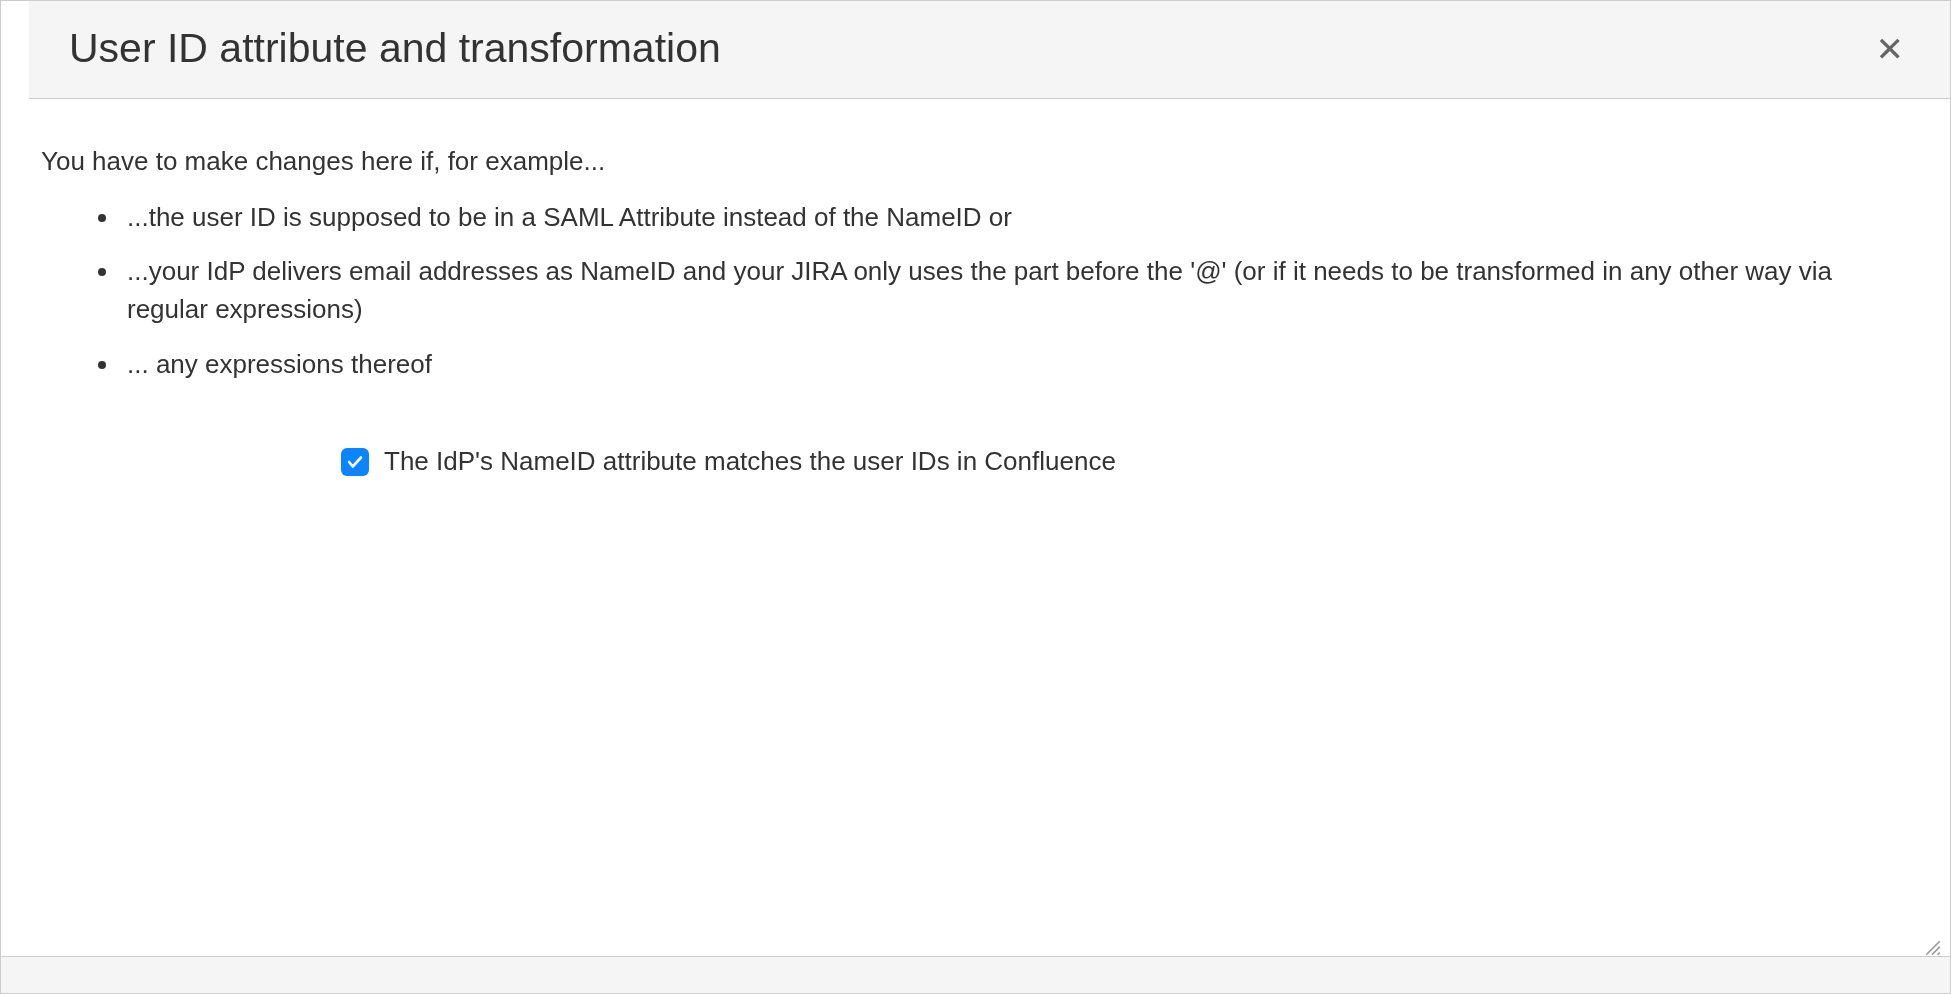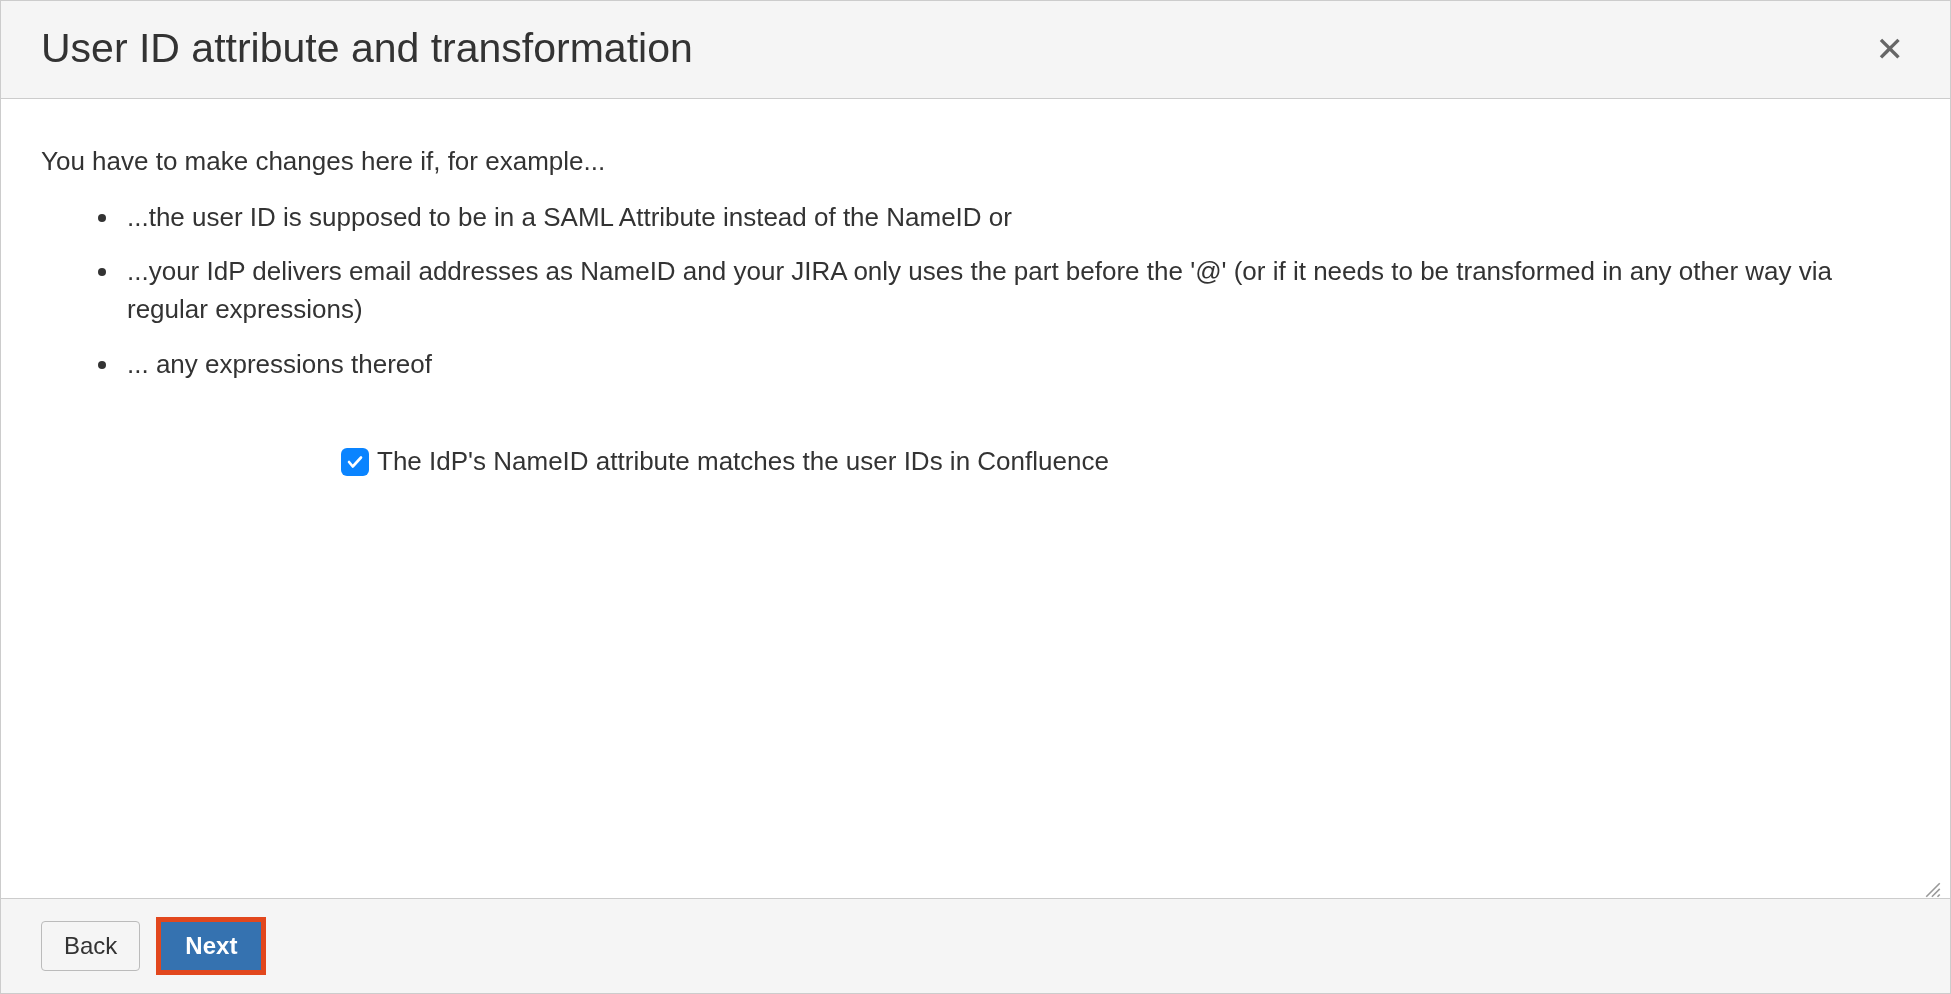--- a/index.html
+++ b/index.html
@@ -18,20 +18,21 @@
     flex-direction: column;
     background: #fff;
   }
   .dialog-header {
     background: #f5f5f5;
     border-bottom: 1px solid #ccc;
     padding: 24px 40px 26px 40px;
     display: flex;
     align-items: center;
     justify-content: space-between;
+    margin-left: 28px;
   }
   .dialog-title {
     font-size: 41px;
     font-weight: 400;
     color: #333;
     margin: 0;
   }
   .close-btn {
     font-size: 34px;
     color: #666;
@@ -57,21 +58,21 @@
     margin: 0 0 50px 0;
     padding-left: 80px;
   }
   ul.bullets li {
     margin: 17px 0;
     padding-left: 6px;
   }
   .checkbox-row {
     display: flex;
     align-items: center;
-    gap: 8px;
+    gap: 15px;
     margin-left: 300px;
     margin-top: 60px;
   }
   .checkbox {
     width: 28px;
     height: 28px;
     border-radius: 6px;
     background: #0a84ff;
     display: inline-flex;
     align-items: center;
@@ -160,21 +161,15 @@
     <div class="resize-handle">
       <svg viewBox="0 0 16 16" fill="none" stroke="#999" stroke-width="1.4">
         <line x1="2" y1="14" x2="14" y2="2"></line>
         <line x1="7" y1="14" x2="14" y2="7"></line>
         <line x1="12" y1="14" x2="14" y2="12"></line>
       </svg>
     </div>
   </div>
 
   <div class="dialog-footer">
-    <div class="footer-actions">
-      <button class="btn-back">Back</button>
-      <span class="btn-next-wrap">
-        <button class="btn-next">Next</button>
-      </span>
-    </div>
   </div>
 
 </div>
 
 </body></html>

